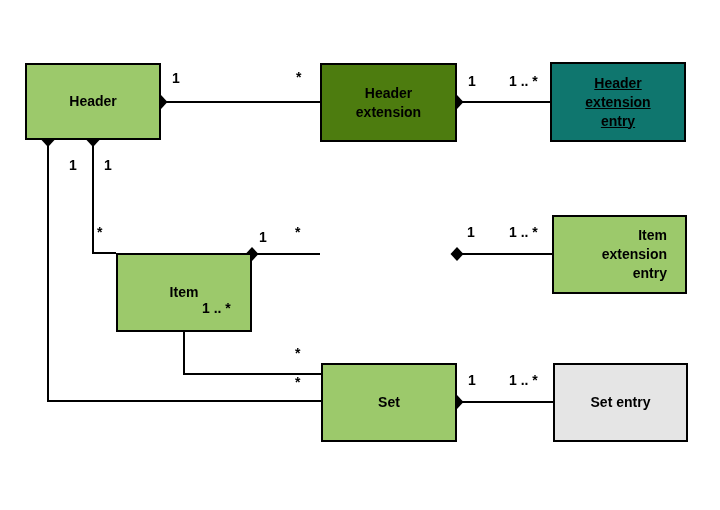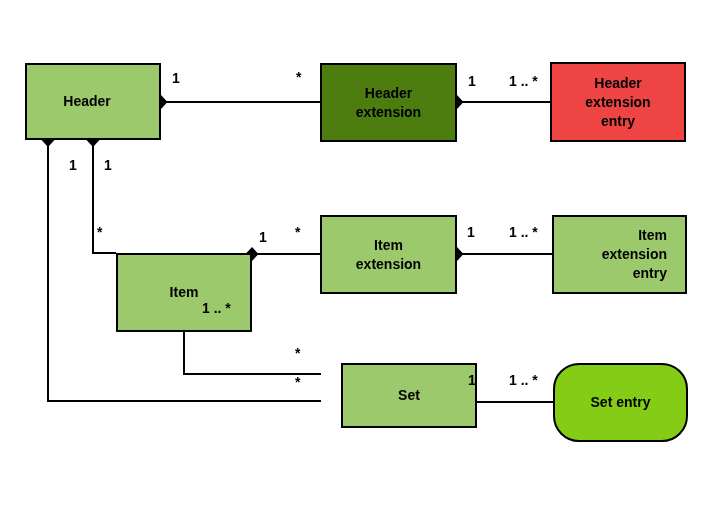--- a/index.html
+++ b/index.html
@@ -35,21 +35,21 @@
     line-height: 17px;
     white-space: pre;
   }
   
   #e-header            { left: 25px;  top: 63px;  width: 136px; height: 77px; }
   #e-headerext         { left: 320px; top: 63px;  width: 137px; height: 79px; }
   #e-headerextentry    { left: 550px; top: 62px;  width: 136px; height: 80px; }
   #e-item              { left: 116px; top: 215px; width: 136px; height: 79px; }
   #e-itemext           { left: 320px; top: 215px; width: 137px; height: 79px; }
   #e-itemextentry      { left: 552px; top: 215px; width: 135px; height: 79px; }
-  #e-set               { left: 321px; top: 363px; width: 136px; height: 65px; margin-left: 20px; }
+  #e-set               { left: 321px; top: 363px; width: 136px; height: 79px; }
   #e-setentry          { left: 553px; top: 363px; width: 135px; height: 79px; }
   
   .m-c0e1 { left: 172px; top: 70px; }
   .m-c0e2 { left: 296px; top: 69px; }
   .m-c1e1 { left: 468px; top: 73px; }
   .m-c1e2 { left: 509px; top: 73px; }
   .m-c2e1 { left: 104px; top: 157px; }
   .m-c2e2 { left: 97px;  top: 224px; }
   .m-c3e1 { left: 69px;  top: 157px; }
   .m-c3e2 { left: 295px; top: 374px; }
@@ -83,42 +83,39 @@
       <path d="M457 95 L463.5 102 L457 109 L450.5 102 Z"></path>
       <path d="M48 133 L54.5 140 L48 147 L41.5 140 Z"></path>
       <path d="M93 133 L99.5 140 L93 147 L86.5 140 Z"></path>
       <path d="M252 247 L258.5 254 L252 261 L245.5 254 Z"></path>
       <path d="M457 247 L463.5 254 L457 261 L450.5 254 Z"></path>
       <path d="M184 287 L190.5 294 L184 301 L177.5 294 Z"></path>
       <path d="M457 395 L463.5 402 L457 409 L450.5 402 Z"></path>
     </g>
   </svg>
 
-  <div class="entity" id="e-header" style="background-color: rgb(156, 201, 107); border-color: rgb(0, 0, 0); padding-left: 6px;">
+  <div class="entity" id="e-header" style="background-color: rgb(156, 201, 107); border-color: rgb(0, 0, 0);">
     <span class="entity-label">Header</span>
   </div>
   <div class="entity" id="e-headerext" style="background-color: #4d7c0f; border-color: rgb(0, 0, 0);">
     <span class="entity-label">Header extension</span>
   </div>
-  <div class="entity" id="e-headerextentry" style="background-color: #ef4444; border-color: rgb(0, 0, 0);">
+  <div class="entity" id="e-headerextentry" style="background-color: #0f766e; border-color: rgb(0, 0, 0); text-decoration: underline;">
     <span class="entity-label">Header extension entry</span>
   </div>
   <div class="entity" id="e-item" style="background-color: rgb(156, 201, 107); border-color: rgb(0, 0, 0); margin-top: 38px;">
     <span class="entity-label">Item</span>
-  </div>
-  <div class="entity" id="e-itemext" style="background-color: rgb(156, 201, 107); border-color: rgb(0, 0, 0);">
-    <span class="entity-label">Item extension</span>
   </div>
   <div class="entity" id="e-itemextentry" style="background-color: rgb(156, 201, 107); border-color: rgb(0, 0, 0); text-align: right;">
     <span class="entity-label">Item extension entry</span>
   </div>
   <div class="entity" id="e-set" style="background-color: rgb(156, 201, 107); border-color: rgb(0, 0, 0);">
     <span class="entity-label">Set</span>
   </div>
-  <div class="entity" id="e-setentry" style="background-color: #84cc16; border-color: rgb(0, 0, 0); border-radius: 26px;">
+  <div class="entity" id="e-setentry" style="background-color: #e5e5e5; border-color: rgb(0, 0, 0);">
     <span class="entity-label">Set entry</span>
   </div>
 
   <span class="mult m-c0e1">1</span>
   <span class="mult m-c0e2">*</span>
   <span class="mult m-c1e1">1</span>
   <span class="mult m-c1e2">1 .. *</span>
   <span class="mult m-c2e1">1</span>
   <span class="mult m-c2e2">*</span>
   <span class="mult m-c3e1">1</span>

